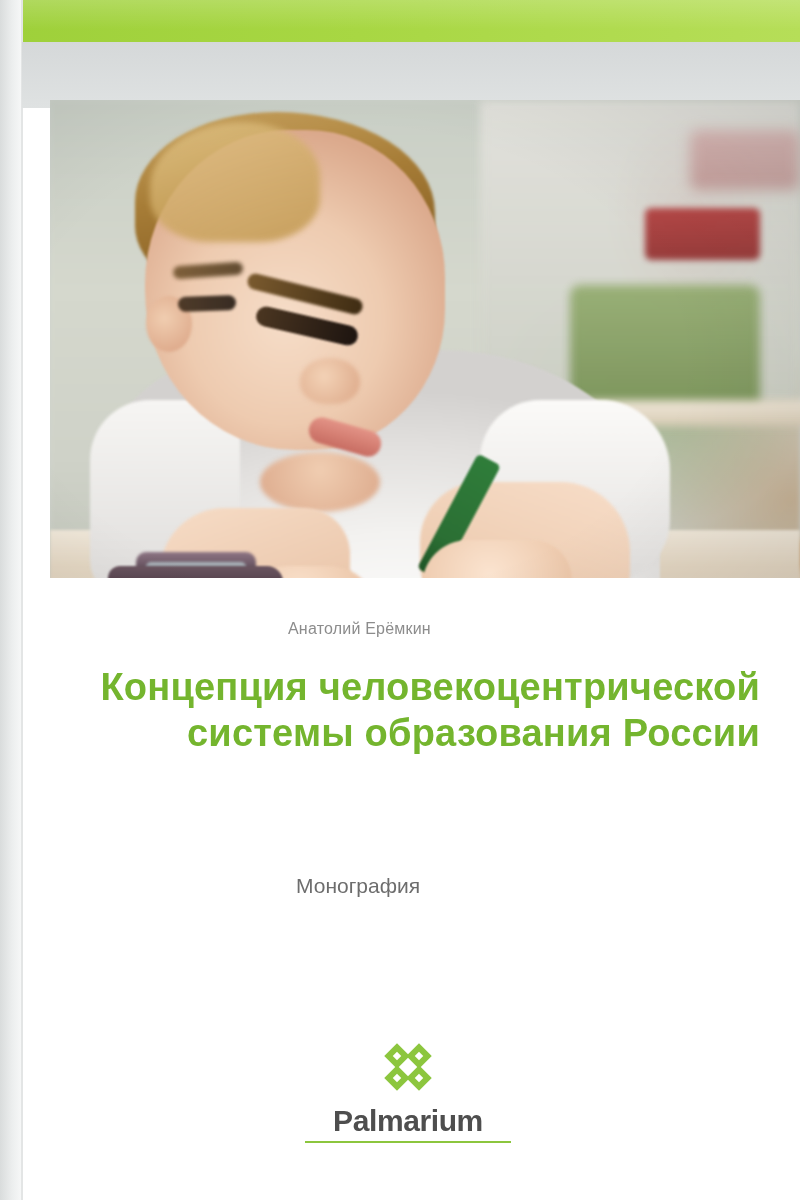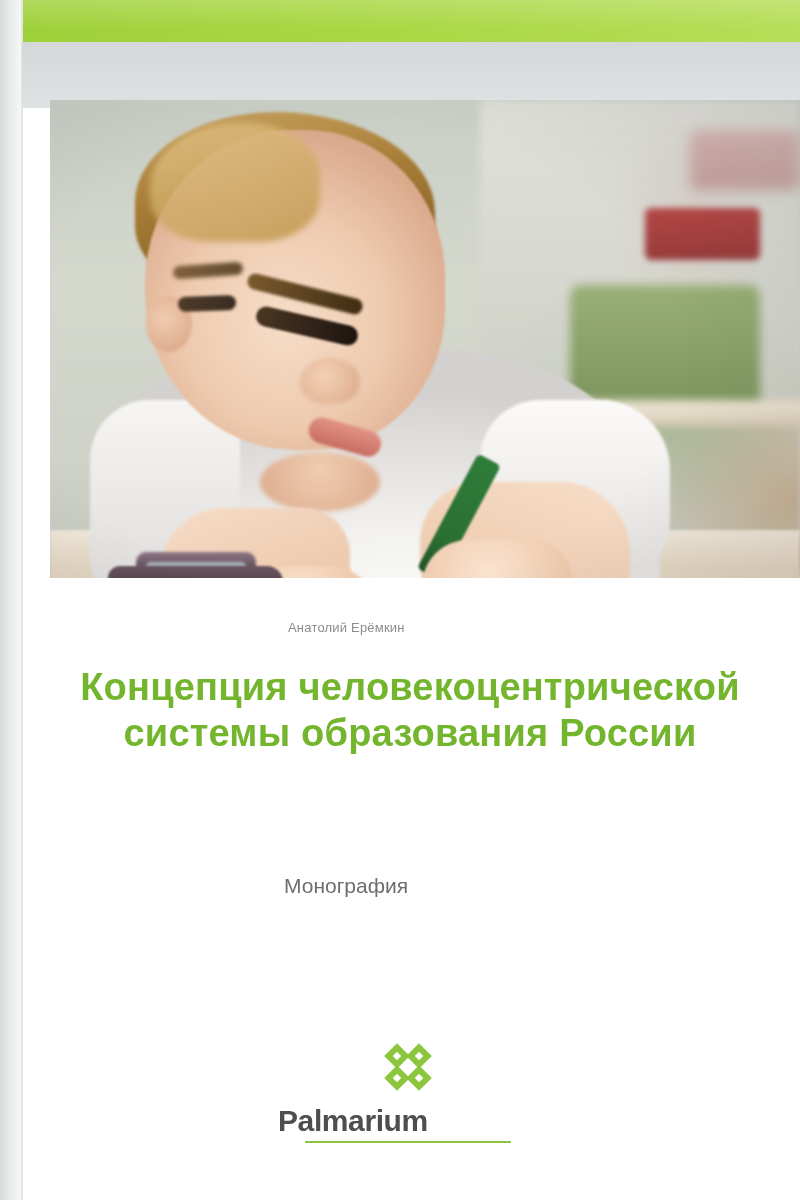--- a/index.html
+++ b/index.html
@@ -317,50 +317,51 @@
     position: absolute;
     inset: 0;
     background: radial-gradient(600px 420px at 300px 260px, rgba(0,0,0,0) 55%, rgba(0,0,0,0.10) 100%);
   }
   
   .author {
     position: absolute;
     left: 288px;
     top: 620px;
     width: 470px;
-    font-size: 13px;
+    font-size: 16px;
     color: #8c8c8c;
     letter-spacing: 0.2px;
   }
   .title {
     position: absolute;
     left: 60px;
     top: 664px;
     width: 700px;
-    text-align: center;
+    text-align: right;
     font-size: 38px;
     font-weight: bold;
     line-height: 1.22;
     color: #74b52e;
     letter-spacing: 0.2px;
   }
   .subtitle {
     position: absolute;
-    left: 284px;
+    left: 296px;
     top: 874px;
     width: 470px;
     font-size: 21px;
     color: #6d6d6d;
   }
   
   .logo-wrap {
     position: absolute;
     left: 278px;
     top: 1036px;
     width: 260px;
+    text-align: center;
   }
   .logo-mark {
     width: 62px;
     height: 62px;
     margin: 0 auto 8px auto;
     position: relative;
   }
   .pub-name {
     font-size: 30px;
     font-weight: bold;

